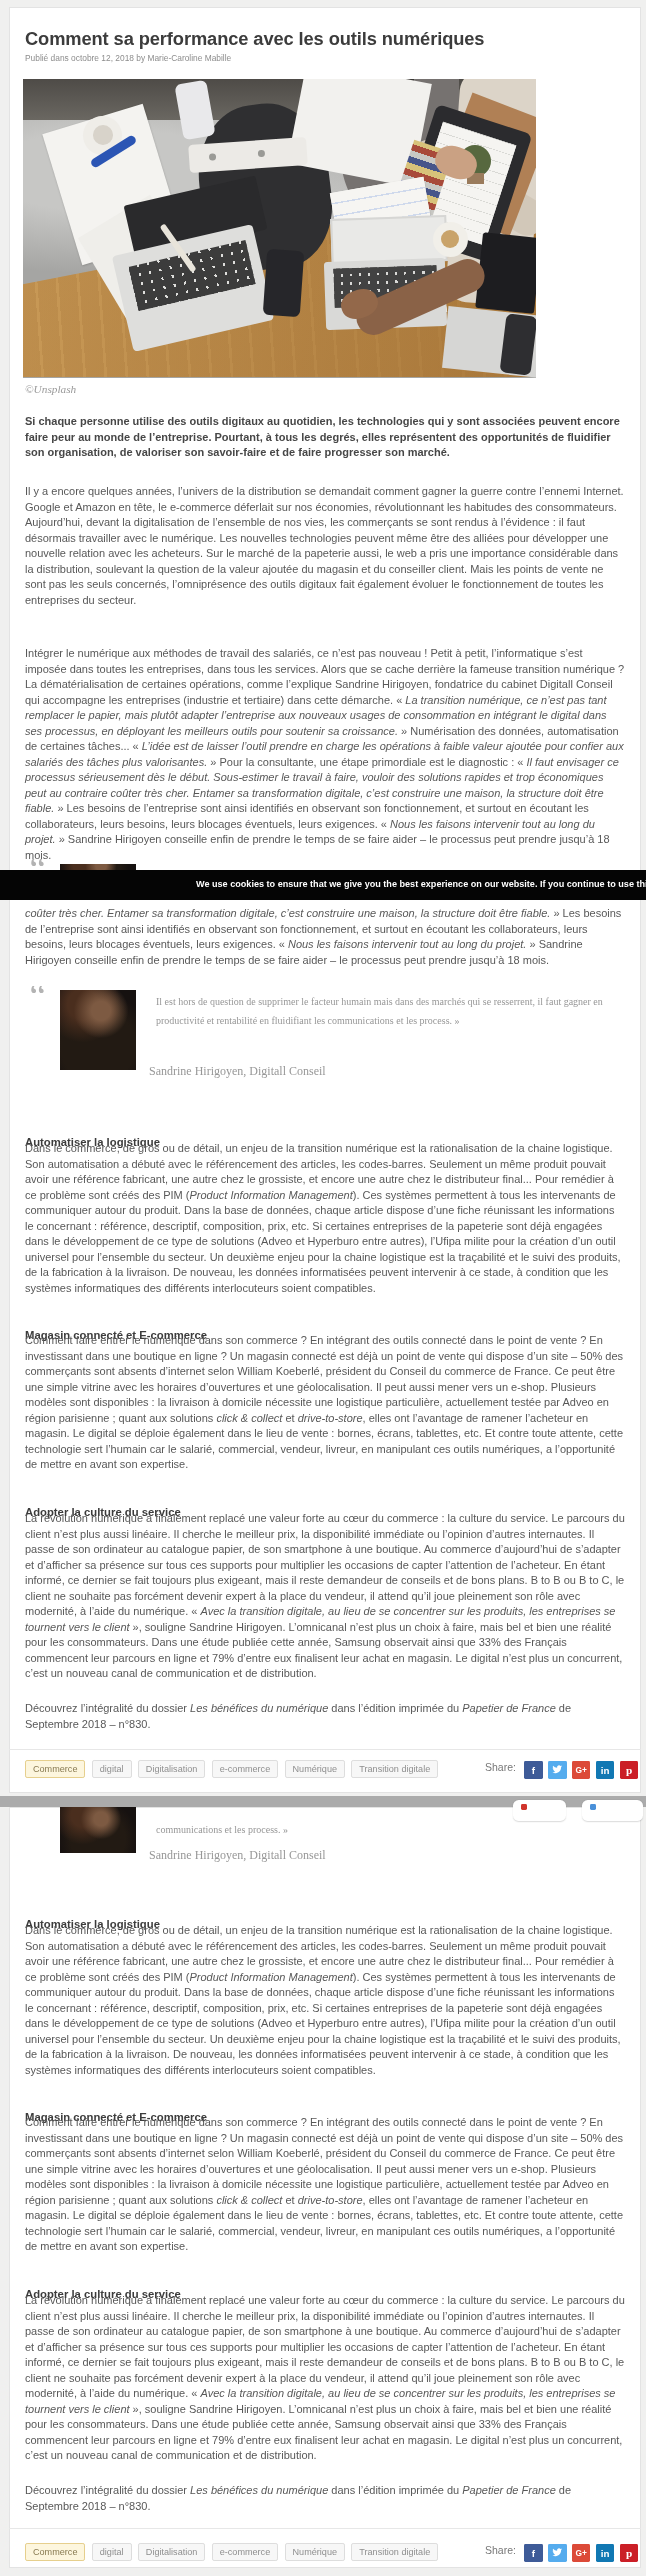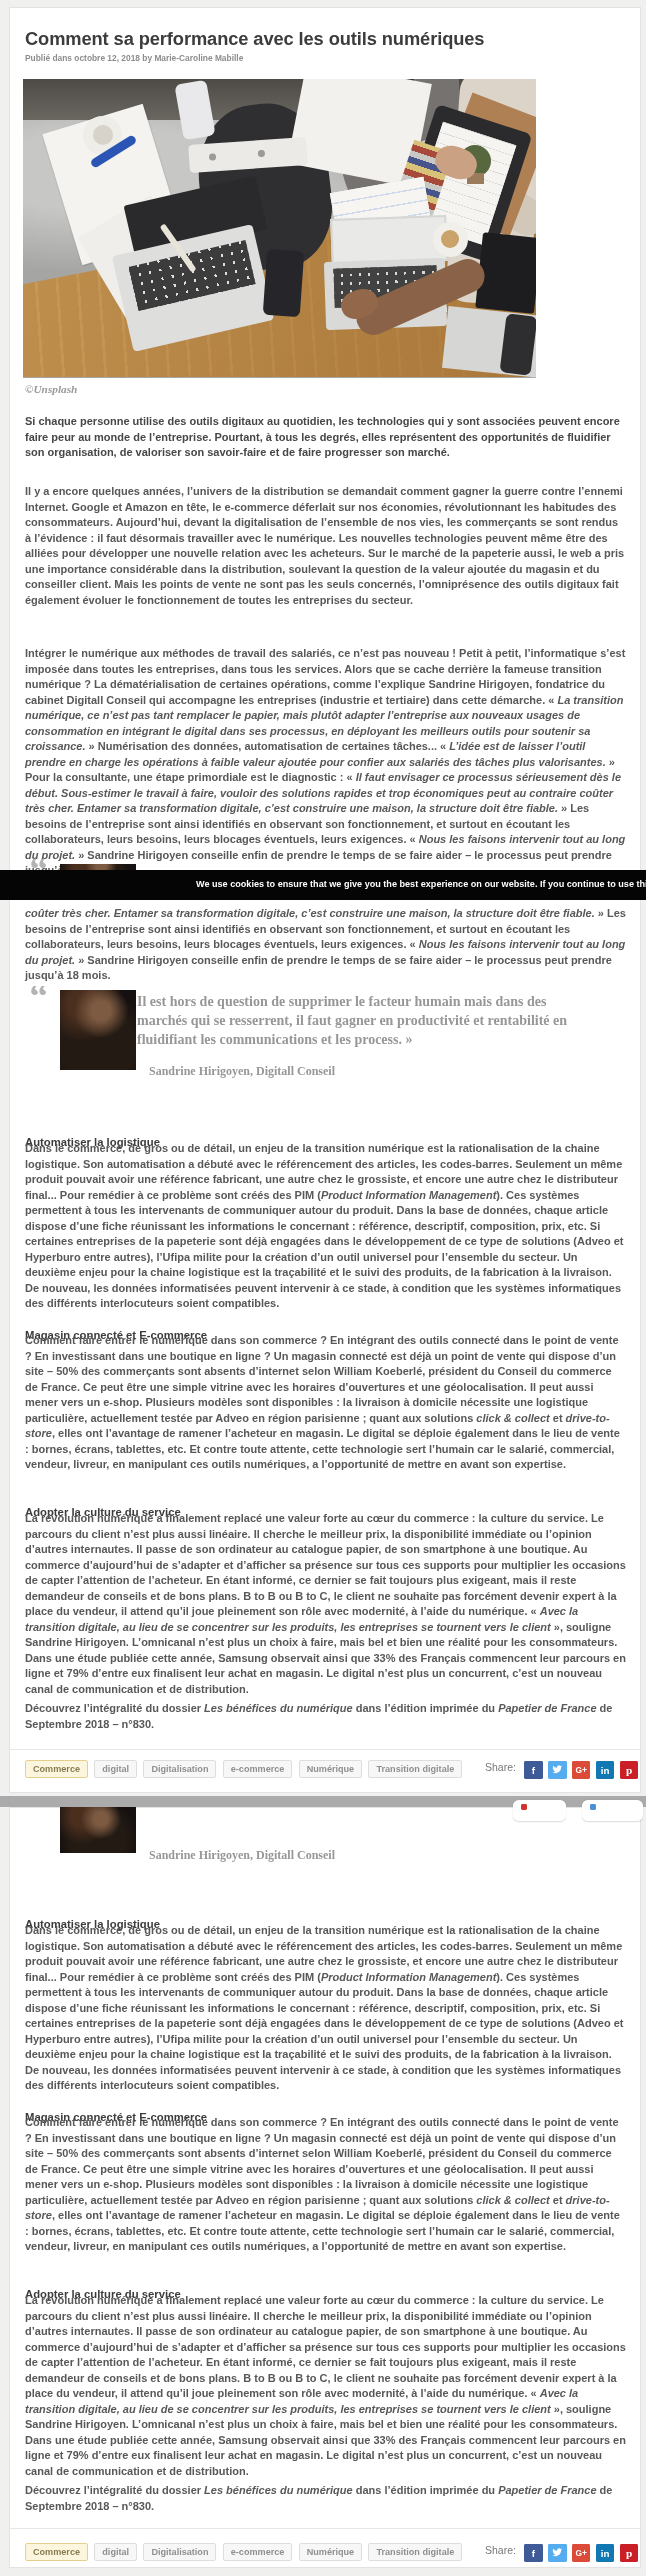--- a/index.html
+++ b/index.html
@@ -1,33 +1,33 @@
 <!DOCTYPE html>
 <html style="font-size:11.3px"><head>
 <meta charset="utf-8">
 <style>
   html,body{margin:0;padding:0;}
   #viewport{position:relative;width:647px;height:2576px;background:#f0f0ef;overflow:hidden;
     font-family:"Liberation Sans",sans-serif;}
   .card{position:absolute;left:9.1px;width:632px;background:#ffffff;border:0.7px solid #e3e3e3;box-sizing:border-box;}
-  .abs{position:absolute;font-weight:bold;}
+  .abs{position:absolute;}
   .title{left:25px;width:601px;font-size:18.3px;font-weight:bold;color:#3c3c3c;letter-spacing:-0.1px;}
   .byline{left:25px;width:601px;font-size:8.4px;color:#8d8d8d;}
   .para{left:25px;width:601px;font-size:11px;line-height:15.5px;color:#585858;}
   .para i{font-style:italic;}
   .intro{font-weight:bold;color:#474747;}
   .h3{left:25px;width:601px;font-size:11.3px;font-weight:bold;color:#3c3c3c;}
   .caption{left:25px;font-family:"Liberation Serif",serif;font-style:italic;font-size:11.3px;color:#9a9a9a;}
   .quote-mark{left:29.5px;font-family:"Liberation Serif",serif;font-size:37px;color:#b3b3b3;line-height:21px;height:24px;overflow:hidden;}
   .avatar{left:60px;width:76px;background:
      radial-gradient(circle at 54% 26%, #7d5a42 0 13%, rgba(0,0,0,0) 38%),
      radial-gradient(circle at 30% 18%, #4a2e1e 0 18%, rgba(0,0,0,0) 45%),
      radial-gradient(circle at 50% 70%, #221a13 0 55%, rgba(0,0,0,0) 80%),
      #161110;}
-  .qtext{left:137px;width:450px;font-family:"Liberation Serif",serif;font-size:14px;line-height:19px;color:#979797;}
+  .qtext{left:156px;width:450px;font-family:"Liberation Serif",serif;font-size:10px;line-height:19px;color:#979797;}
   .qattr{left:149px;font-family:"Liberation Serif",serif;font-size:12px;color:#979797;}
   .cookie{position:absolute;left:0;top:870px;width:647px;height:29.5px;background:#050505;z-index:40;overflow:hidden;}
   .cookie span{position:absolute;left:196px;top:0;line-height:29.5px;white-space:nowrap;color:#ffffff;
      font-size:9.1px;font-weight:bold;}
   .divider{left:9.1px;width:632px;height:0.7px;background:#e7e7e7;}
   .tagrow{left:25px;white-space:nowrap;}
   .tag{display:inline-block;padding:2.1px 7px;margin-right:6.3px;border:0.7px solid #dddddd;border-radius:2.1px;
      background:#f7f7f7;color:#8f8f8f;font-size:9.1px;line-height:12px;}
   .tag.active{background:#fdf6de;border-color:#e6cf8d;color:#887a51;}
   .sharerow{position:absolute;display:flex;gap:5.6px;}
@@ -217,20 +217,21 @@
 
   <div class="strip"></div>
   <div class="pill" style="left:513px;width:53px;">
     <span class="dot" style="background:#d0342c;"></span>
   </div>
   <div class="pill" style="left:582px;width:61px;">
     <span class="dot" style="background:#4a90d9;"></span>
   </div>
 
   <div class="abs avatar" style="top:1807px;height:46px;"></div>
+  <div class="abs qtext" style="top:1820px;">communications et les process. »</div>
   <div class="abs qattr" style="top:1848px;">Sandrine Hirigoyen, Digitall Conseil</div>
 
   <h3 class="abs h3" style="top:1907px;">Automatiser la logistique</h3>
   <div class="abs para" style="top:1923px;"><span>Dans le commerce, de gros ou de détail, un enjeu de la transition numérique est la rationalisation de la chaine logistique. Son automatisation a débuté avec le référencement des articles, les codes-barres. Seulement un même produit pouvait avoir une référence fabricant, une autre chez le grossiste, et encore une autre chez le distributeur final... Pour remédier à ce problème sont créés des PIM (</span><i>Product Information Management</i><span>). Ces systèmes permettent à tous les intervenants de communiquer autour du produit. Dans la base de données, chaque article dispose d’une fiche réunissant les informations le concernant : référence, descriptif, composition, prix, etc. Si certaines entreprises de la papeterie sont déjà engagées dans le développement de ce type de solutions (Adveo et Hyperburo entre autres), l’Ufipa milite pour la création d’un outil universel pour l’ensemble du secteur. Un deuxième enjeu pour la chaine logistique est la traçabilité et le suivi des produits, de la fabrication à la livraison. De nouveau, les données informatisées peuvent intervenir à ce stade, à condition que les systèmes informatiques des différents interlocuteurs soient compatibles.</span></div>
 
   <h3 class="abs h3" style="top:2100px;">Magasin connecté et E-commerce</h3>
   <div class="abs para" style="top:2115px;"><span>Comment faire entrer le numérique dans son commerce ? En intégrant des outils connecté dans le point de vente ? En investissant dans une boutique en ligne ? Un magasin connecté est déjà un point de vente qui dispose d’un site – 50% des commerçants sont absents d’internet selon William Koeberlé, président du Conseil du commerce de France. Ce peut être une simple vitrine avec les horaires d’ouvertures et une géolocalisation. Il peut aussi mener vers un e-shop. Plusieurs modèles sont disponibles : la livraison à domicile nécessite une logistique particulière, actuellement testée par Adveo en région parisienne ; quant aux solutions </span><i>click &amp; collect</i><span> et </span><i>drive-to-store</i><span>, elles ont l’avantage de ramener l’acheteur en magasin. Le digital se déploie également dans le lieu de vente : bornes, écrans, tablettes, etc. Et contre toute attente, cette technologie sert l’humain car le salarié, commercial, vendeur, livreur, en manipulant ces outils numériques, a l’opportunité de mettre en avant son expertise.</span></div>
 
   <h3 class="abs h3" style="top:2277px;">Adopter la culture du service</h3>
   <div class="abs para" style="top:2293px;"><span>La révolution numérique a finalement replacé une valeur forte  au cœur du commerce : la culture du service. Le parcours du client n’est plus aussi linéaire. Il cherche le meilleur prix, la disponibilité immédiate ou l’opinion d’autres internautes. Il passe de son ordinateur au catalogue papier, de son smartphone à une boutique. Au commerce d’aujourd’hui de s’adapter et d’afficher sa présence sur tous ces supports pour multiplier les occasions de capter l’attention de l’acheteur. En étant informé, ce dernier se fait toujours plus exigeant, mais il reste demandeur de conseils et de bons plans. B to B ou B to C, le client ne souhaite pas forcément devenir expert à la place du vendeur, il attend qu’il joue pleinement son rôle avec modernité, à l’aide du numérique. « </span><i>Avec la transition digitale, au lieu de se concentrer sur les produits, les entreprises se tournent vers le client</i><span> », souligne Sandrine Hirigoyen. L’omnicanal n’est plus un choix à faire, mais bel et bien une réalité pour les consommateurs. Dans une étude publiée cette année, Samsung observait ainsi que 33% des Français commencent leur parcours en ligne et 79% d’entre eux finalisent leur achat en magasin. Le digital n’est plus un concurrent, c’est un nouveau canal de communication et de distribution.</span></div>

